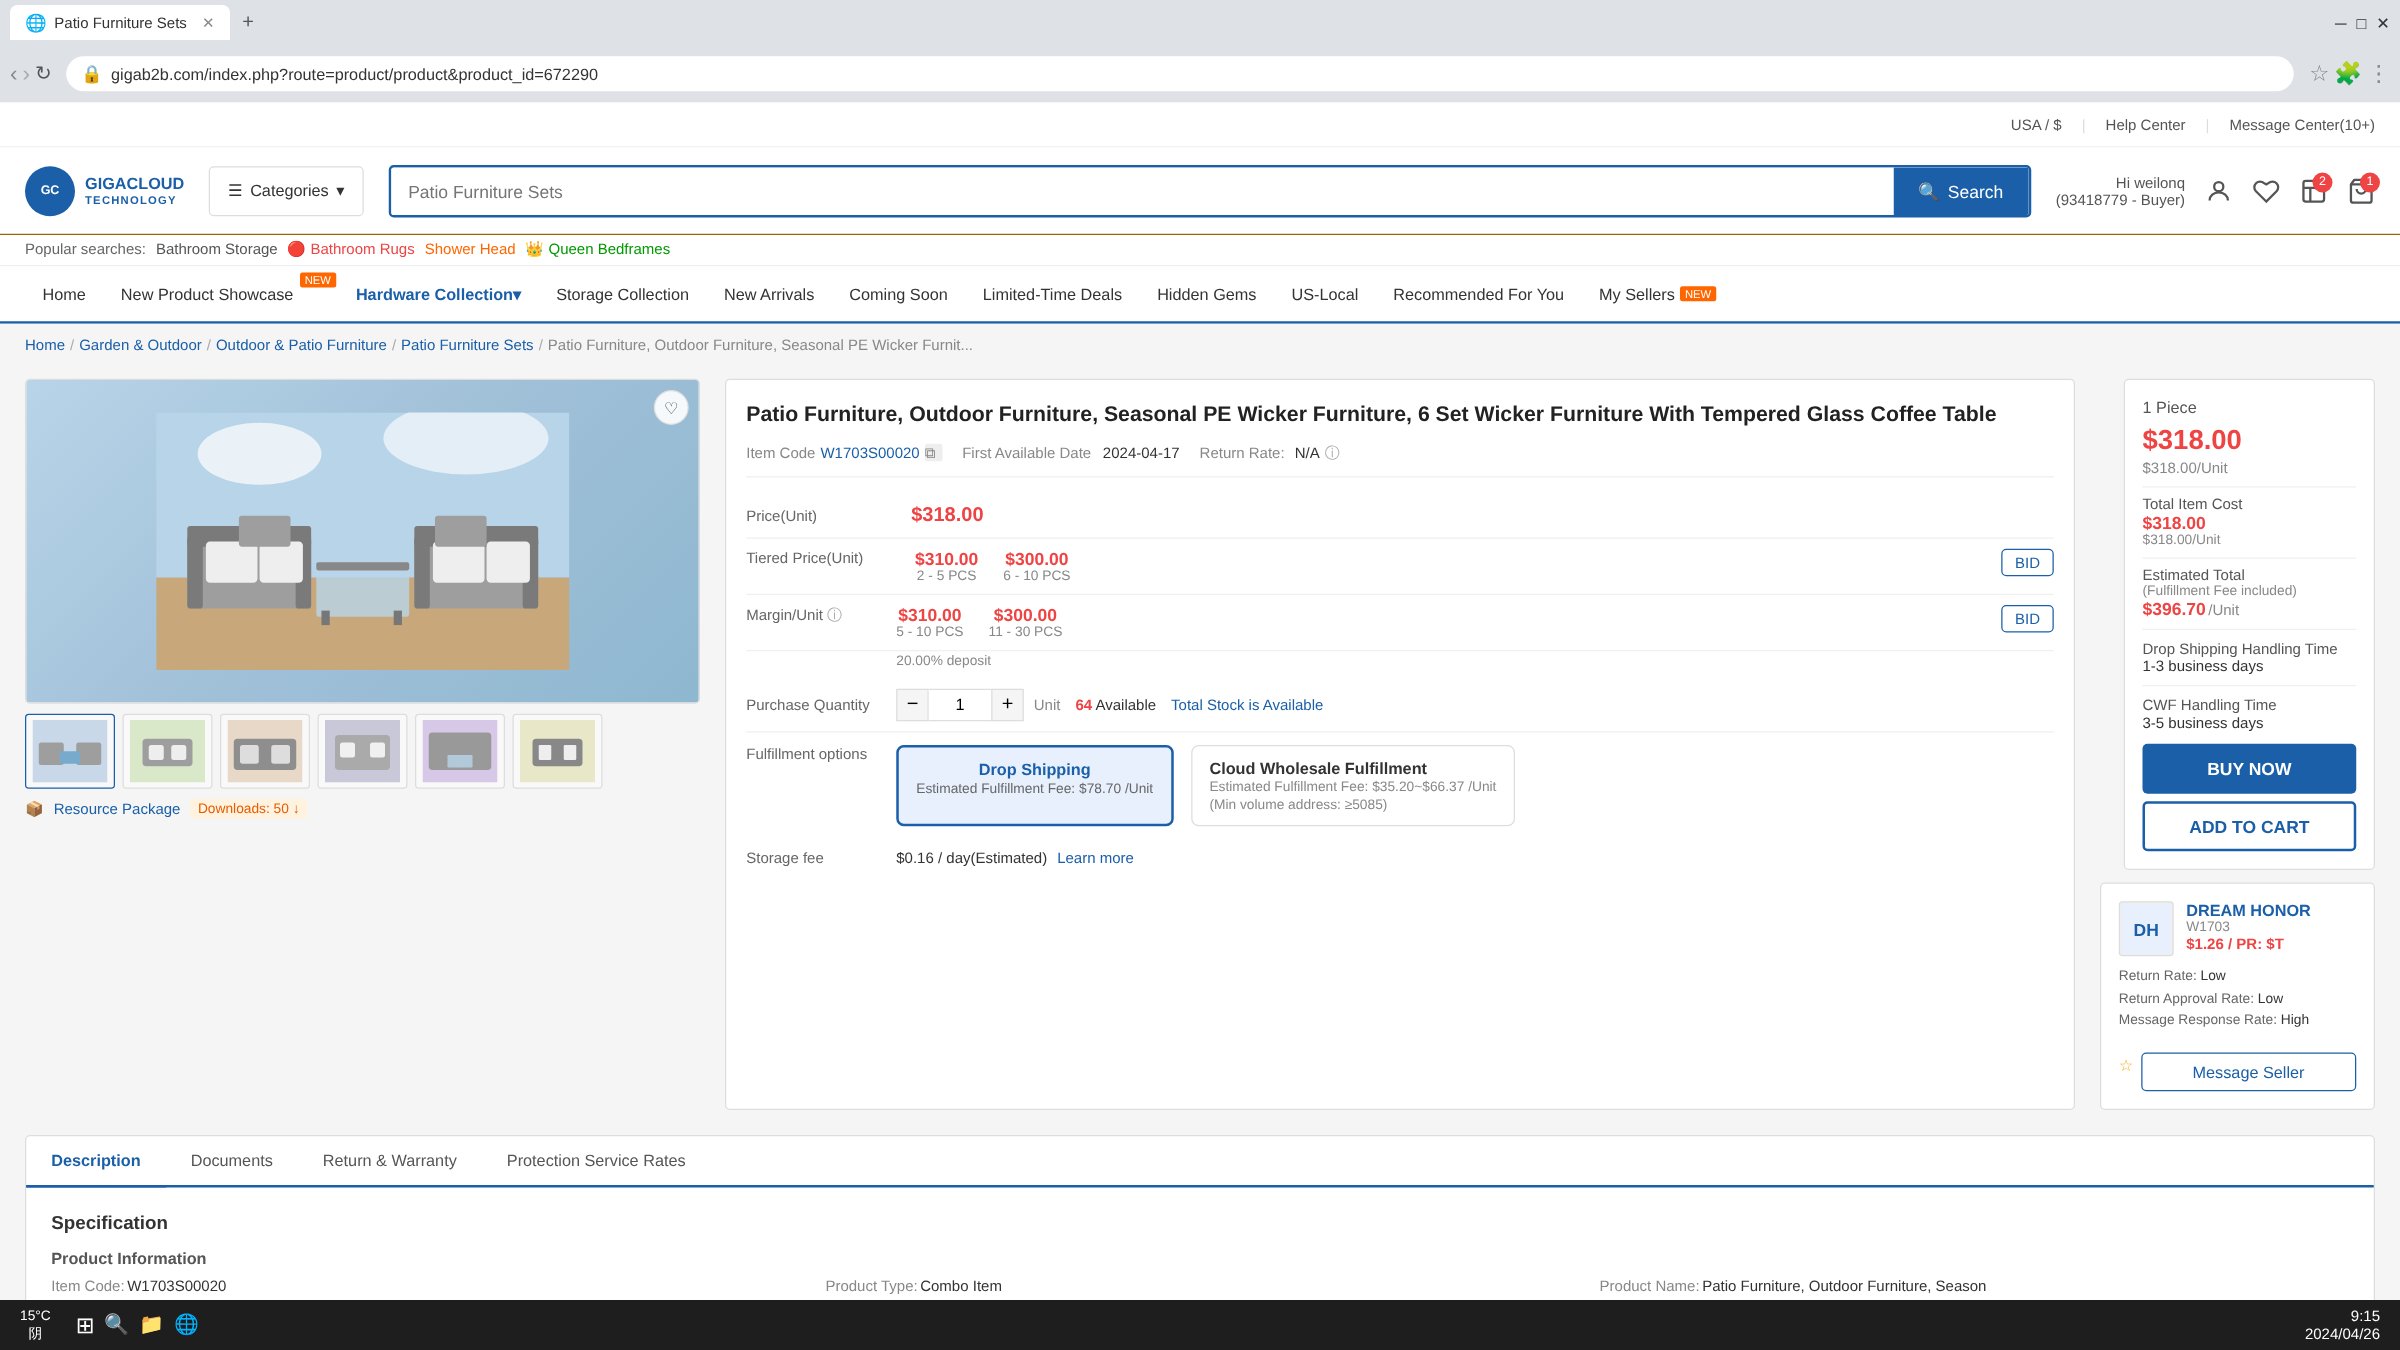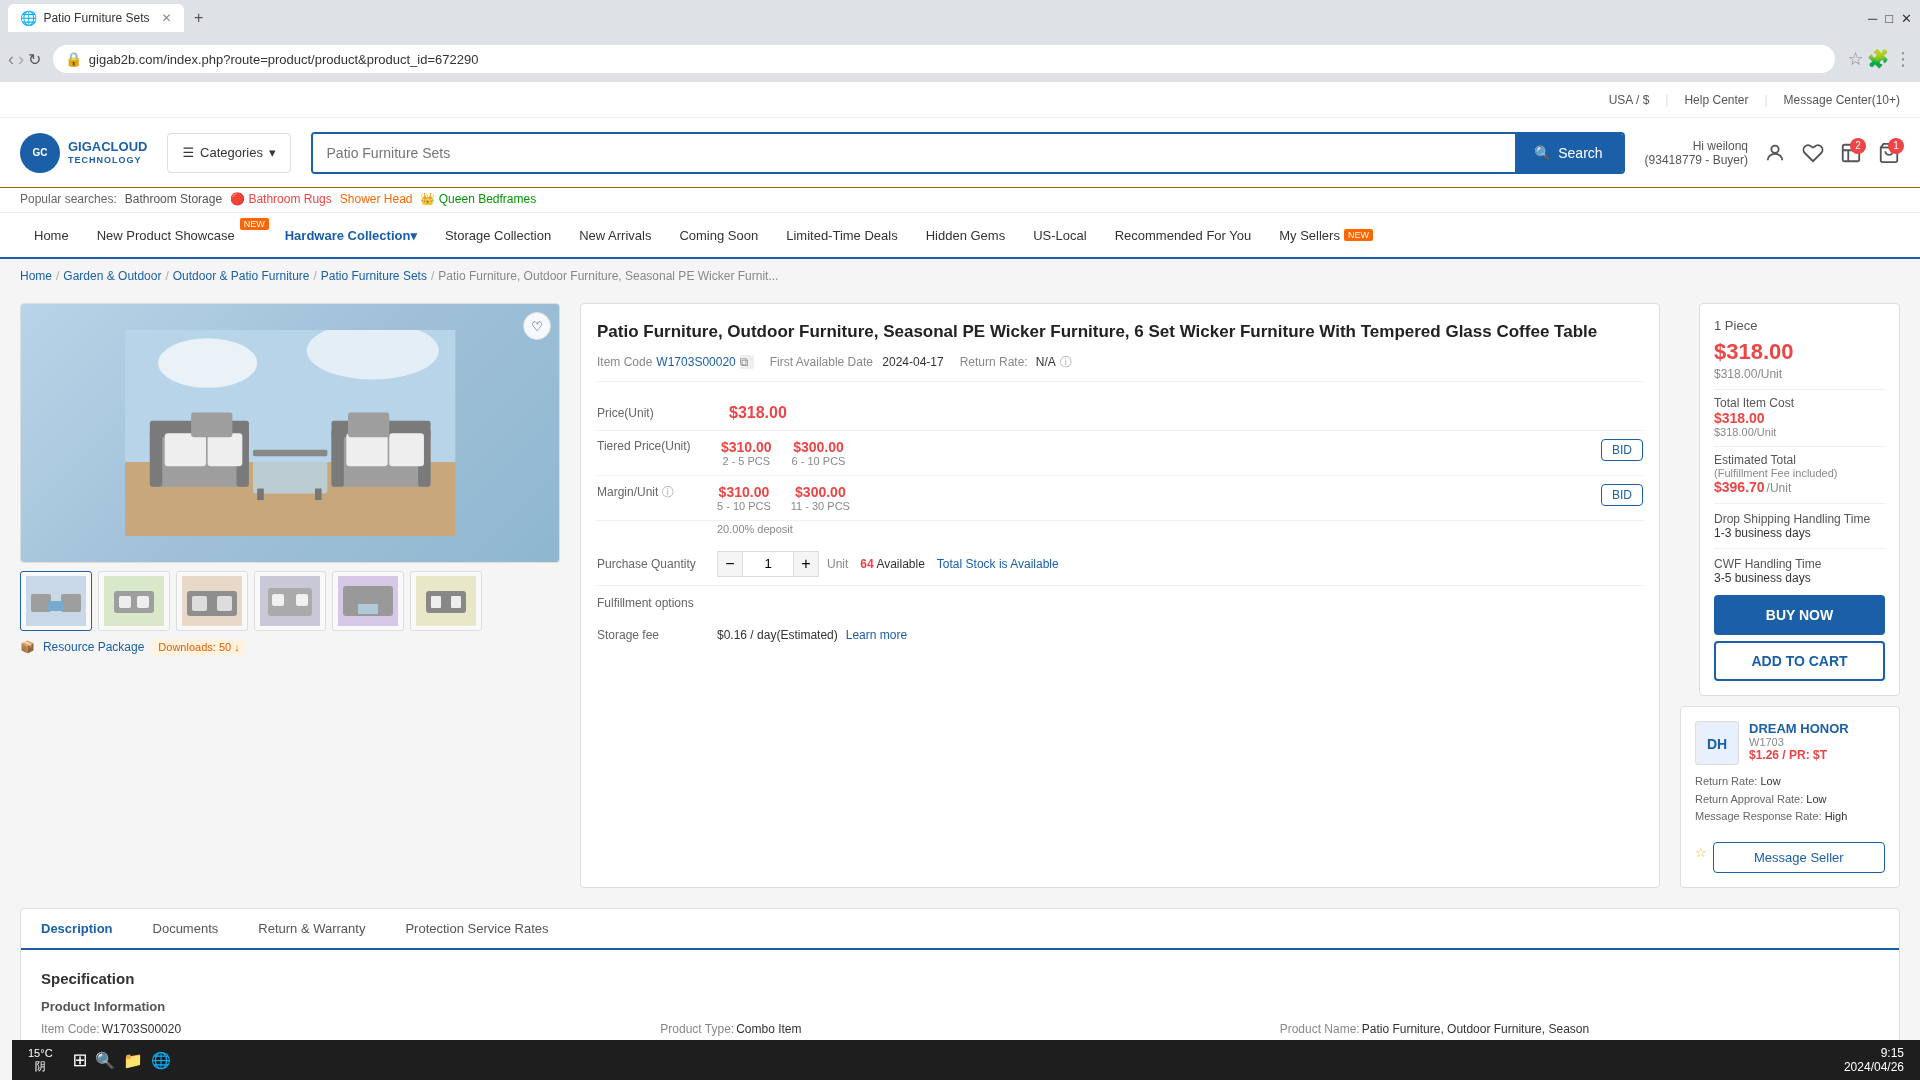--- a/index.html
+++ b/index.html
@@ -64,21 +64,21 @@
     .item-meta { display: flex; align-items: center; gap: 16px; font-size: 12px; color: #888; margin-bottom: 14px; padding-bottom: 10px; border-bottom: 1px solid #f0f0f0; }
     .item-code { display: flex; align-items: center; gap: 4px; }
     .item-code-val { color: #1a5fa8; cursor: pointer; }
     .copy-icon { width: 14px; height: 14px; display: inline-block; background: #eee; border-radius: 2px; cursor: pointer; }
     .return-rate { display: flex; align-items: center; gap: 4px; }
     
     .price-row { display: flex; align-items: center; gap: 12px; padding: 8px 0; border-bottom: 1px solid #f0f0f0; }
     .price-label { width: 120px; font-size: 12px; color: #666; }
     .price-val { color: #e44; font-size: 16px; font-weight: bold; }
     
-    .tiered-row { padding: 8px 0; border-bottom: 1px solid #f0f0f0; display: flex; align-items: flex-start; gap: 4px; }
+    .tiered-row { padding: 8px 0; border-bottom: 1px solid #f0f0f0; display: flex; align-items: flex-start; gap: 15px; }
     .tiered-label { width: 120px; font-size: 12px; color: #666; flex-shrink: 0; }
     .tiered-table { display: flex; gap: 20px; flex: 1; }
     .tiered-col { text-align: center; }
     .tiered-price { font-size: 14px; font-weight: bold; color: #e44; }
     .tiered-qty { font-size: 11px; color: #888; }
     .bid-btn { background: #fff; border: 1px solid #1a5fa8; color: #1a5fa8; border-radius: 4px; padding: 3px 10px; font-size: 12px; cursor: pointer; margin-left: auto; }
     
     .margin-row { padding: 8px 0; border-bottom: 1px solid #f0f0f0; display: flex; align-items: flex-start; gap: 0; }
     
     .qty-row { padding: 8px 0; border-bottom: 1px solid #f0f0f0; display: flex; align-items: center; gap: 0; }
@@ -440,20 +440,31 @@
         <input class="qty-input" type="text" value="1" style="">
         <button class="qty-btn">+</button>
       </div>
       <span class="unit-label">Unit</span>
       <span class="available"><strong>64</strong> Available</span>
       <span class="total-stock">Total Stock is Available</span>
     </div>
 
     <div class="fulfillment-row">
       <div class="tiered-label">Fulfillment options</div>
+      <div class="fulfillment-options">
+        <div class="fulfillment-card active">
+          <div class="fulfillment-card-title">Drop Shipping</div>
+          <div class="fulfillment-card-sub">Estimated Fulfillment Fee: $78.70 /Unit</div>
+        </div>
+        <div class="cwf-card">
+          <div class="cwf-title">Cloud Wholesale Fulfillment</div>
+          <div class="cwf-sub">Estimated Fulfillment Fee: $35.20~$66.37 /Unit</div>
+          <div class="cwf-sub">(Min volume address: ≥5085)</div>
+        </div>
+      </div>
     </div>
 
     <div class="storage-row">
       <div class="tiered-label">Storage fee</div>
       <span class="storage-val">$0.16 / day(Estimated)</span>
       <a class="learn-more">Learn more</a>
     </div>
   </div>
 
   <div class="product-right">
@@ -552,21 +563,21 @@
         <span class="spec-key">Main Material:</span>
         <span class="spec-val">PE Rattan+Iron+Waterproof Fabric</span>
       </div>
     </div>
 
     <div class="spec-section-title">Product Dimensions</div>
 
   </div>
 </div>
 
-<div style="position:fixed;bottom:0;left:12px;right:0;height:40px;background:#1e1e1e;color:#fff;display:flex;align-items:center;padding:0 16px;font-size:12px;z-index:100;">
+<div style="position:fixed;bottom:0;left:0;right:0;height:40px;background:#1e1e1e;color:#fff;display:flex;align-items:center;padding:0 16px;font-size:12px;z-index:100;">
   <span style="display:flex;flex-direction:column;align-items:center;font-size:11px;margin-right:20px;">
     <span>15°C</span>
     <span>阴</span>
   </span>
   <div style="display:flex;gap:8px;align-items:center;flex:1;">
     <span style="font-size:18px;cursor:pointer;">⊞</span>
     <span style="font-size:16px;cursor:pointer;">🔍</span>
     <span style="font-size:16px;">📁</span>
     <span style="font-size:16px;">🌐</span>
   </div>

